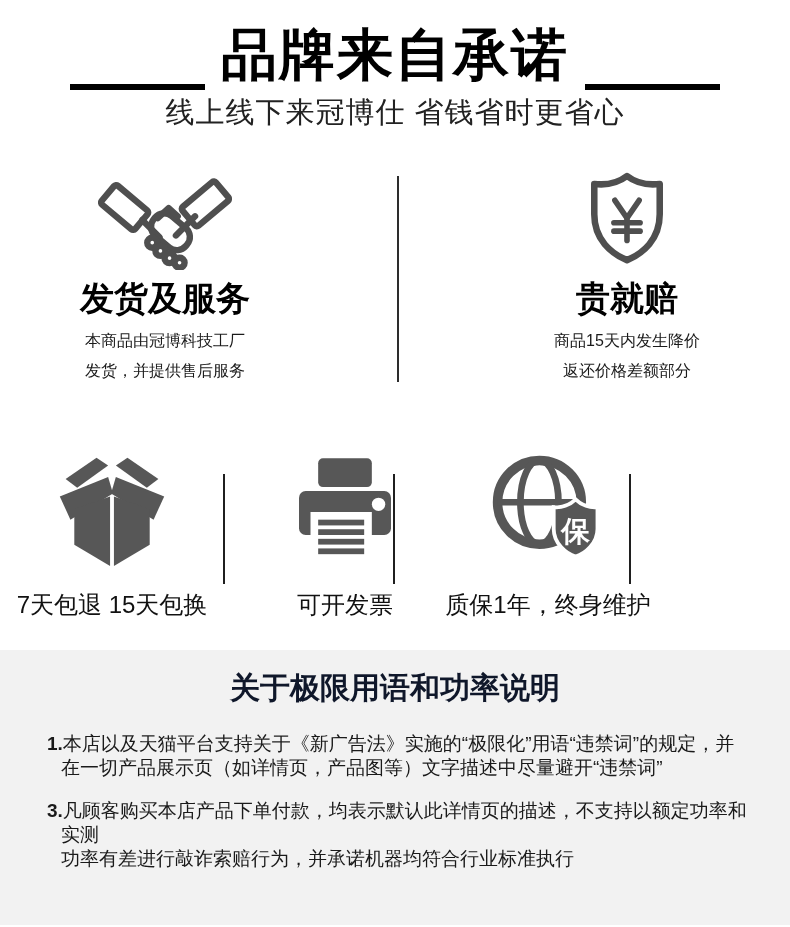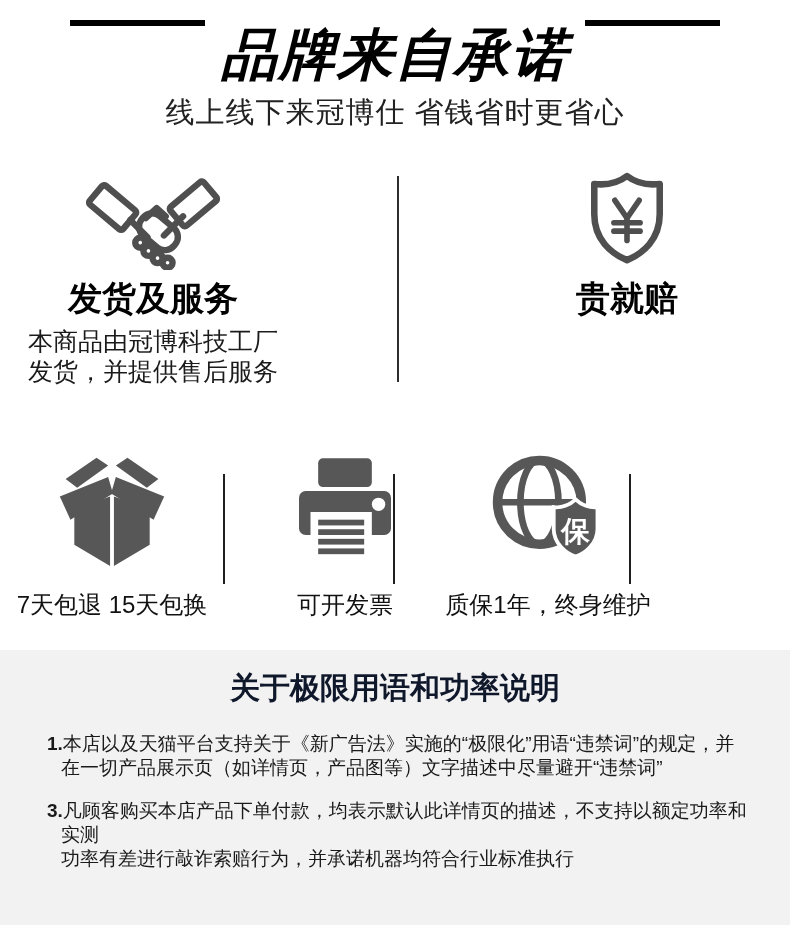--- a/index.html
+++ b/index.html
@@ -2,33 +2,33 @@
 <html><head>
 <meta charset="utf-8">
 <style>
   html,body{margin:0;padding:0;}
   body{
     width:790px;height:927px;overflow:hidden;background:#ffffff;
     font-family:"Liberation Sans","DejaVu Sans",sans-serif;color:#111;
   }
   
   .header{padding-top:20px;text-align:center;}
-  .title-row{display:flex;align-items:flex-start;justify-content:center;gap:16px;height:70px;font-style:italic;}
+  .title-row{display:flex;align-items:flex-end;justify-content:center;gap:16px;height:70px;}
   .dash{width:135px;height:6px;background:#000;}
   .page-title{font-size:56px;line-height:70px;font-weight:900;color:#000;letter-spacing:2px;margin:0;white-space:nowrap;}
   .subtitle{margin-top:4px;font-size:29px;line-height:36px;font-weight:300;color:#222;letter-spacing:1px;}
   
   .promises{position:relative;height:232px;margin-top:38px;}
   .promise-divider{position:absolute;left:397px;top:8px;width:2px;height:206px;background:#2d2d2d;}
   .promise{position:absolute;top:0;text-align:center;}
-  .promise-left{left:3px;width:300px;}
+  .promise-left{left:15px;width:300px;}
   .promise-right{left:472px;width:310px;}
   .promise .icon-wrap{height:102px;display:flex;align-items:center;justify-content:center;}
   .promise-title{font-size:34px;line-height:40px;font-weight:bold;color:#000;margin:8px 0 8px;}
-  .promise-desc{font-size:25px;line-height:30px;color:#1a1a1a;margin:0;white-space:pre-line;}
+  .promise-desc{font-size:16px;line-height:30px;color:#1a1a1a;margin:0;white-space:pre-line;}
   
   .services{position:relative;margin-top:38px;height:182px;display:flex;}
   .service{display:flex;flex-direction:column;align-items:center;}
   .service .icon-wrap{height:136px;display:flex;align-items:flex-end;justify-content:center;}
   .service-label{font-size:24px;line-height:30px;margin-top:22px;color:#111;white-space:nowrap;}
   .svc-divider{position:absolute;top:36px;width:2px;height:110px;background:#1f1f1f;}
   .svc-d1{left:223px;} .svc-d2{left:393px;} .svc-d3{left:629px;}
   .c1{flex:0 0 224px;} .c2{flex:0 0 170px;padding-left:36px;} .c3{flex:0 0 236px;} .c4{flex:0 0 160px;}
   
   .disclaimer{margin-top:30px;height:275px;background:#f2f2f2;box-sizing:border-box;padding-top:20px;}
@@ -80,20 +80,22 @@
         <path d="M46 5 C55 12 68 15 81 13.5 L81 46 C81 73 63 88 46 95 C29 88 11 73 11 46 L11 13.5 C24 15 37 12 46 5 Z" fill="none" stroke="#4f4f4f" stroke-width="7" stroke-linejoin="round"></path>
         <g stroke="#4f4f4f" stroke-width="6" stroke-linecap="round" fill="none">
           <path d="M33 31 L46 50 L59 31"></path>
           <path d="M46 50 L46 74"></path>
           <path d="M32 55 L60 55"></path>
           <path d="M32 64 L60 64"></path>
         </g>
       </svg>
     </div>
     <div class="promise-title">贵就赔</div>
+    <p class="promise-desc">商品15天内发生降价
+返还价格差额部分</p>
   </div>
 </div>
 
 <div class="services">
   <div class="svc-divider svc-d1"></div>
   <div class="svc-divider svc-d2"></div>
   <div class="svc-divider svc-d3"></div>
 
   <div class="service c1">
     <div class="icon-wrap">

